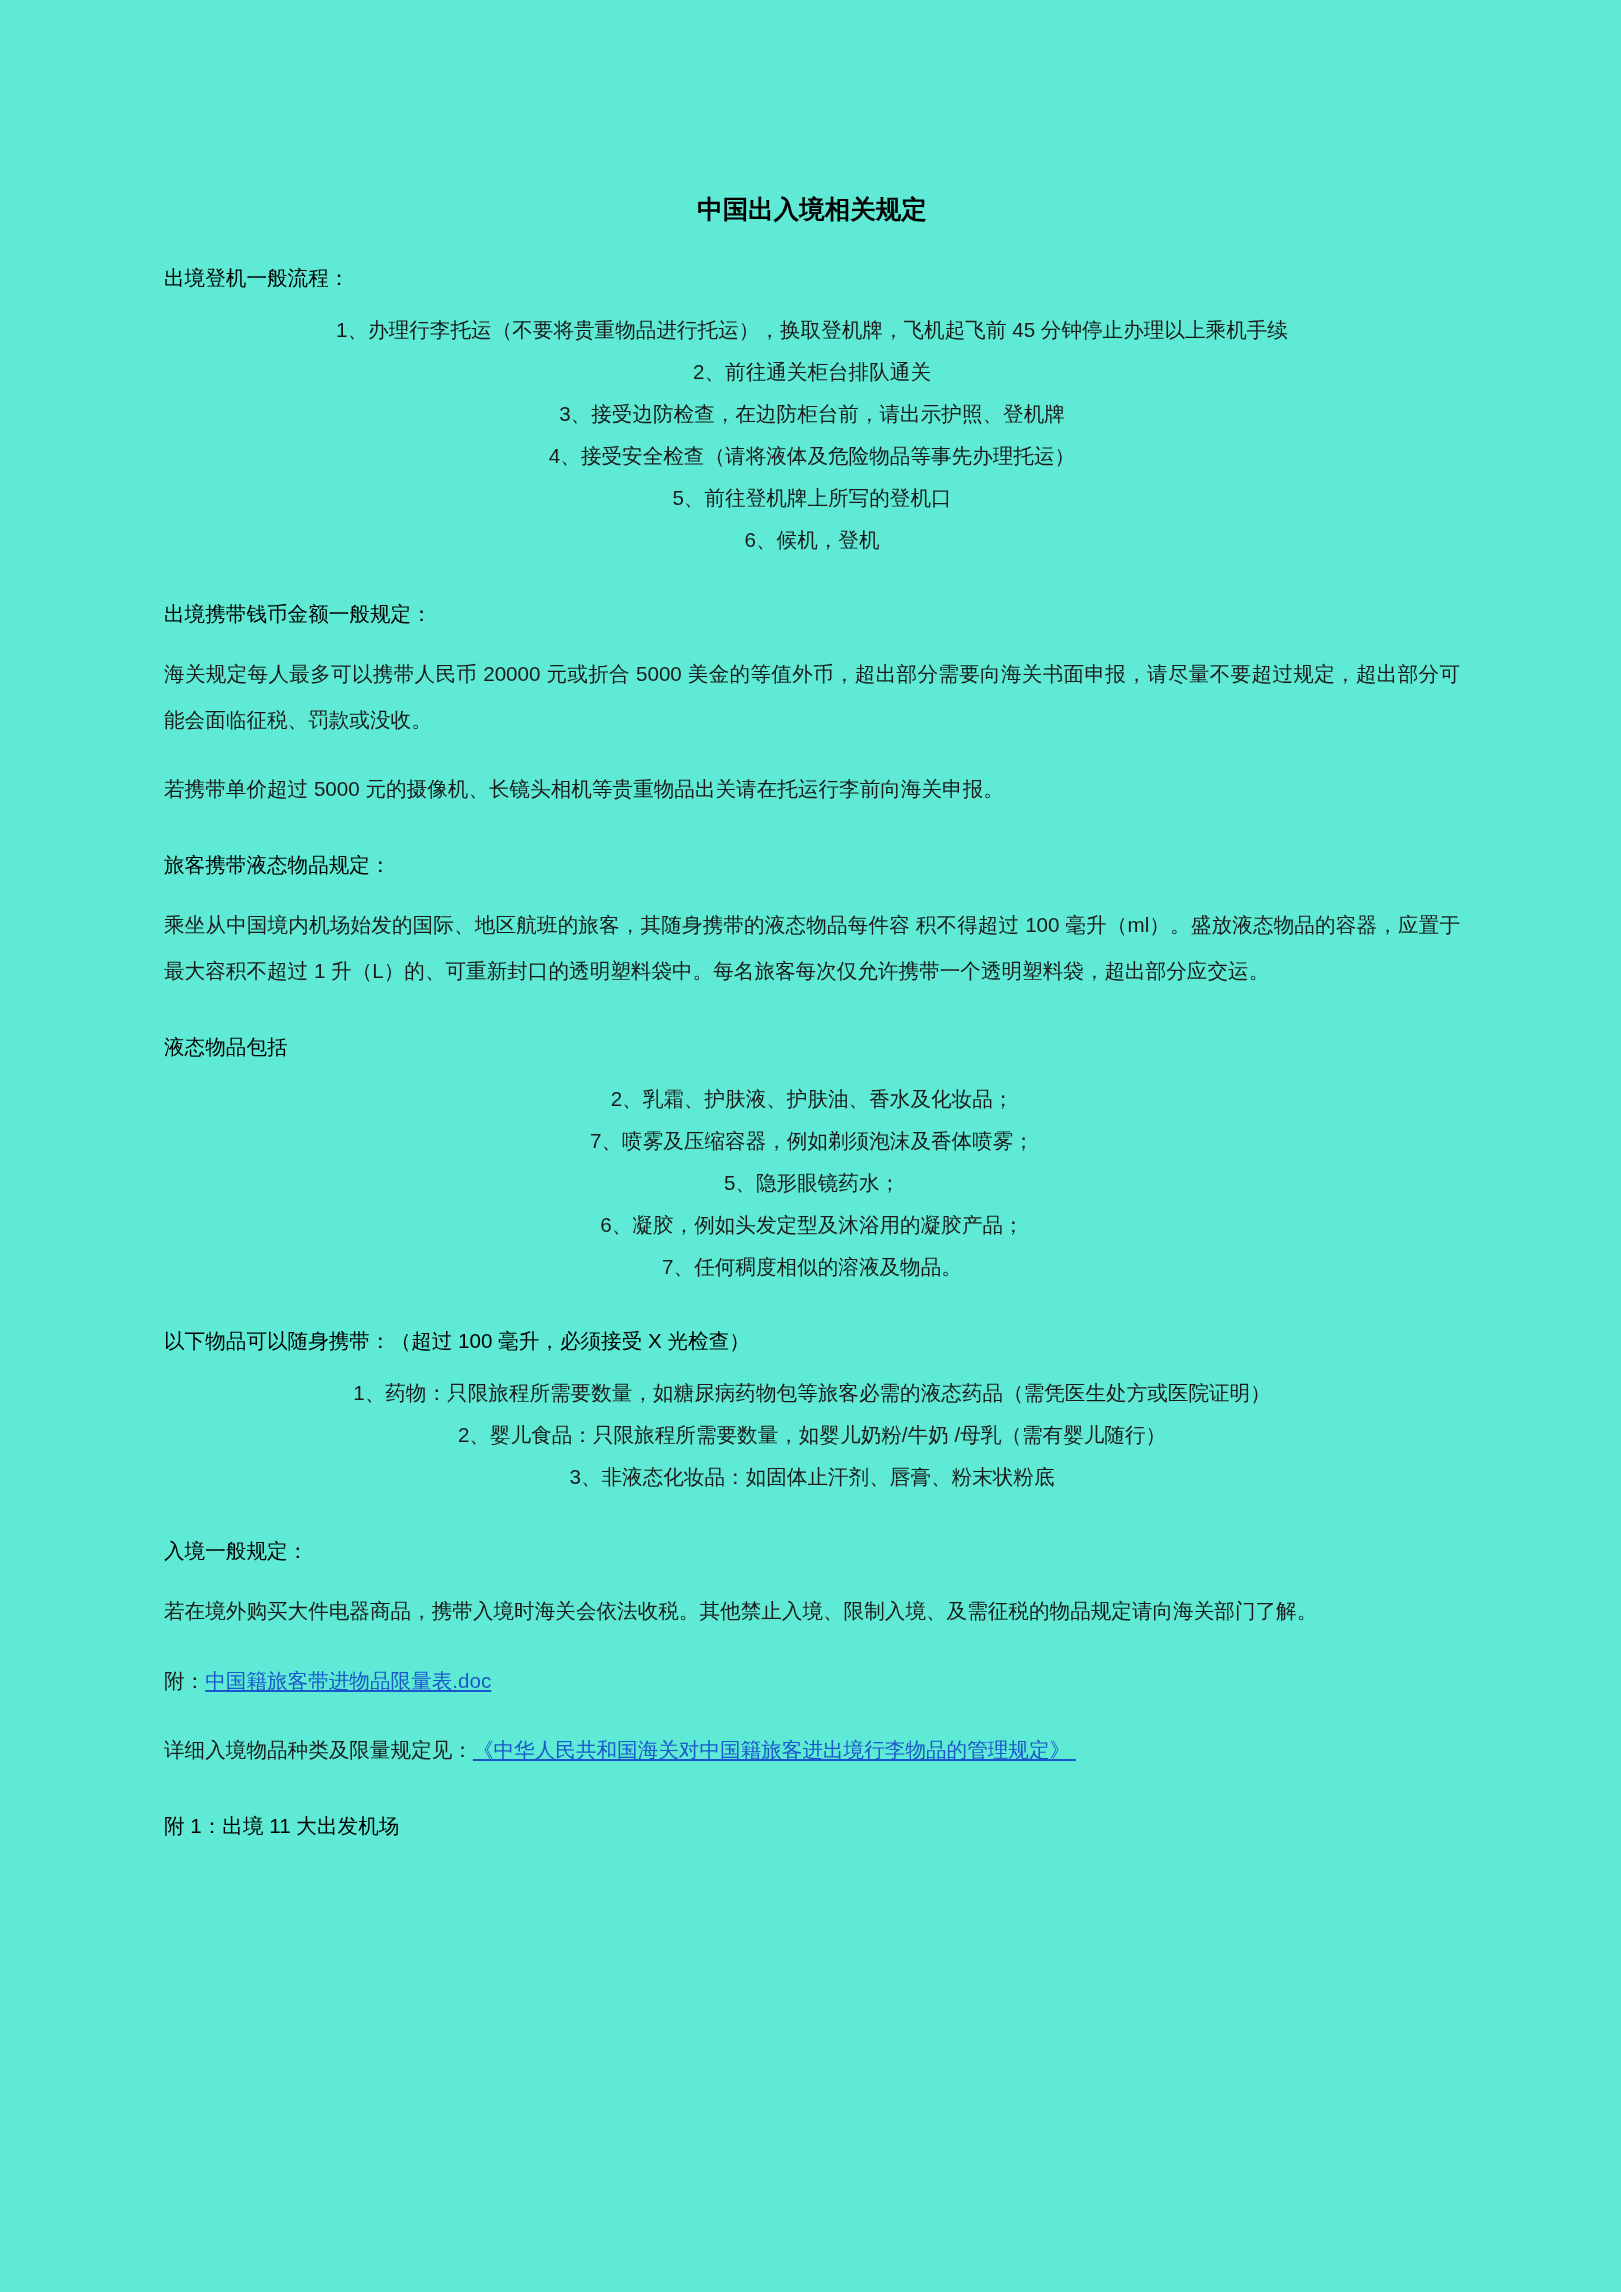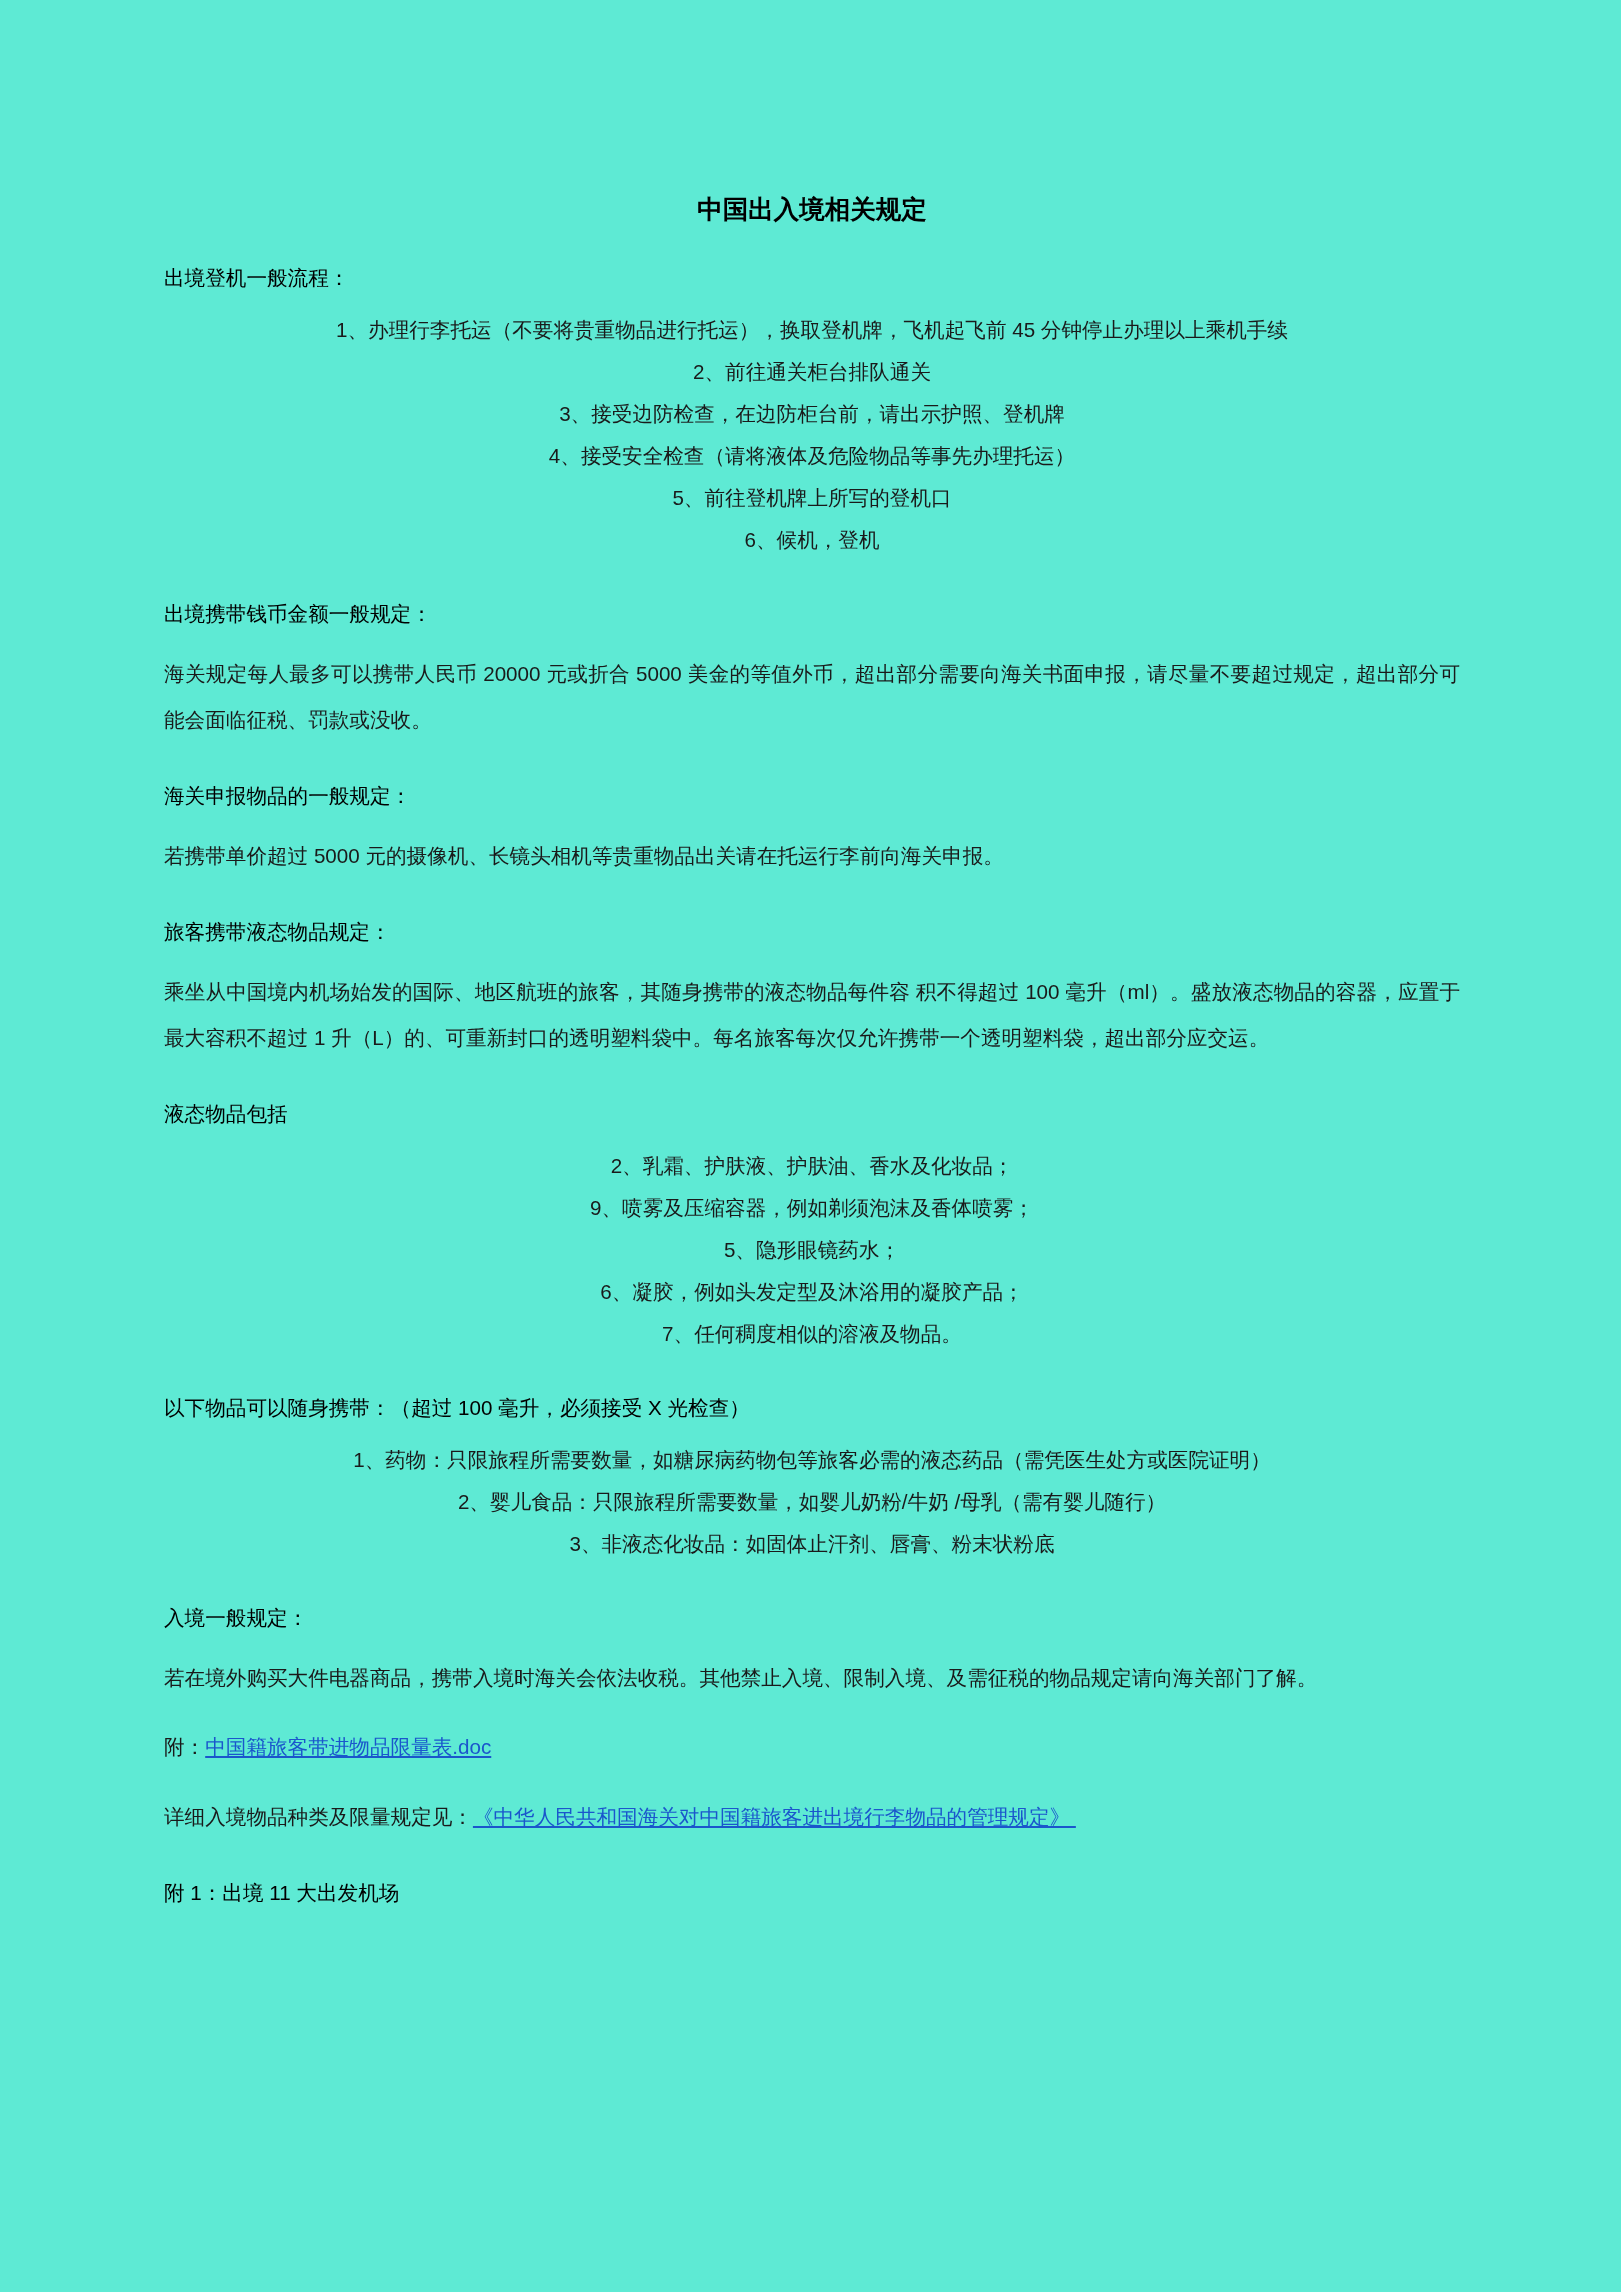--- a/index.html
+++ b/index.html
@@ -80,30 +80,29 @@
       <li>2、前往通关柜台排队通关</li>
       <li>3、接受边防检查，在边防柜台前，请出示护照、登机牌</li>
       <li>4、接受安全检查（请将液体及危险物品等事先办理托运）</li>
       <li>5、前往登机牌上所写的登机口</li>
       <li>6、候机，登机</li>
     </ul>
 
     <div class="sec-heading">出境携带钱币金额一般规定：</div>
     <div class="para">海关规定每人最多可以携带人民币 20000 元或折合 5000 美金的等值外币，超出部分需要向海关书面申报，请尽量不要超过规定，超出部分可能会面临征税、罚款或没收。</div>
 
-    <div class="sec-heading">海关申报物品的一般规定：</div>
     <div class="para">若携带单价超过 5000 元的摄像机、长镜头相机等贵重物品出关请在托运行李前向海关申报。</div>
 
     <div class="sec-heading">旅客携带液态物品规定：</div>
     <div class="para">乘坐从中国境内机场始发的国际、地区航班的旅客，其随身携带的液态物品每件容 积不得超过 100 毫升（ml）。盛放液态物品的容器，应置于最大容积不超过 1 升（L）的、可重新封口的透明塑料袋中。每名旅客每次仅允许携带一个透明塑料袋，超出部分应交运。</div>
 
     <div class="sec-heading">液态物品包括</div>
     <ul class="num-list">
       <li>2、乳霜、护肤液、护肤油、香水及化妆品；</li>
-      <li>9、喷雾及压缩容器，例如剃须泡沫及香体喷雾；</li>
+      <li>7、喷雾及压缩容器，例如剃须泡沫及香体喷雾；</li>
       <li>5、隐形眼镜药水；</li>
       <li>6、凝胶，例如头发定型及沐浴用的凝胶产品；</li>
       <li>7、任何稠度相似的溶液及物品。</li>
     </ul>
 
     <div class="sec-heading">以下物品可以随身携带：（超过 100 毫升，必须接受 X 光检查）</div>
     <ul class="num-list">
       <li>1、药物：只限旅程所需要数量，如糖尿病药物包等旅客必需的液态药品（需凭医生处方或医院证明）</li>
       <li>2、婴儿食品：只限旅程所需要数量，如婴儿奶粉/牛奶 /母乳（需有婴儿随行）</li>
       <li>3、非液态化妆品：如固体止汗剂、唇膏、粉末状粉底</li>

